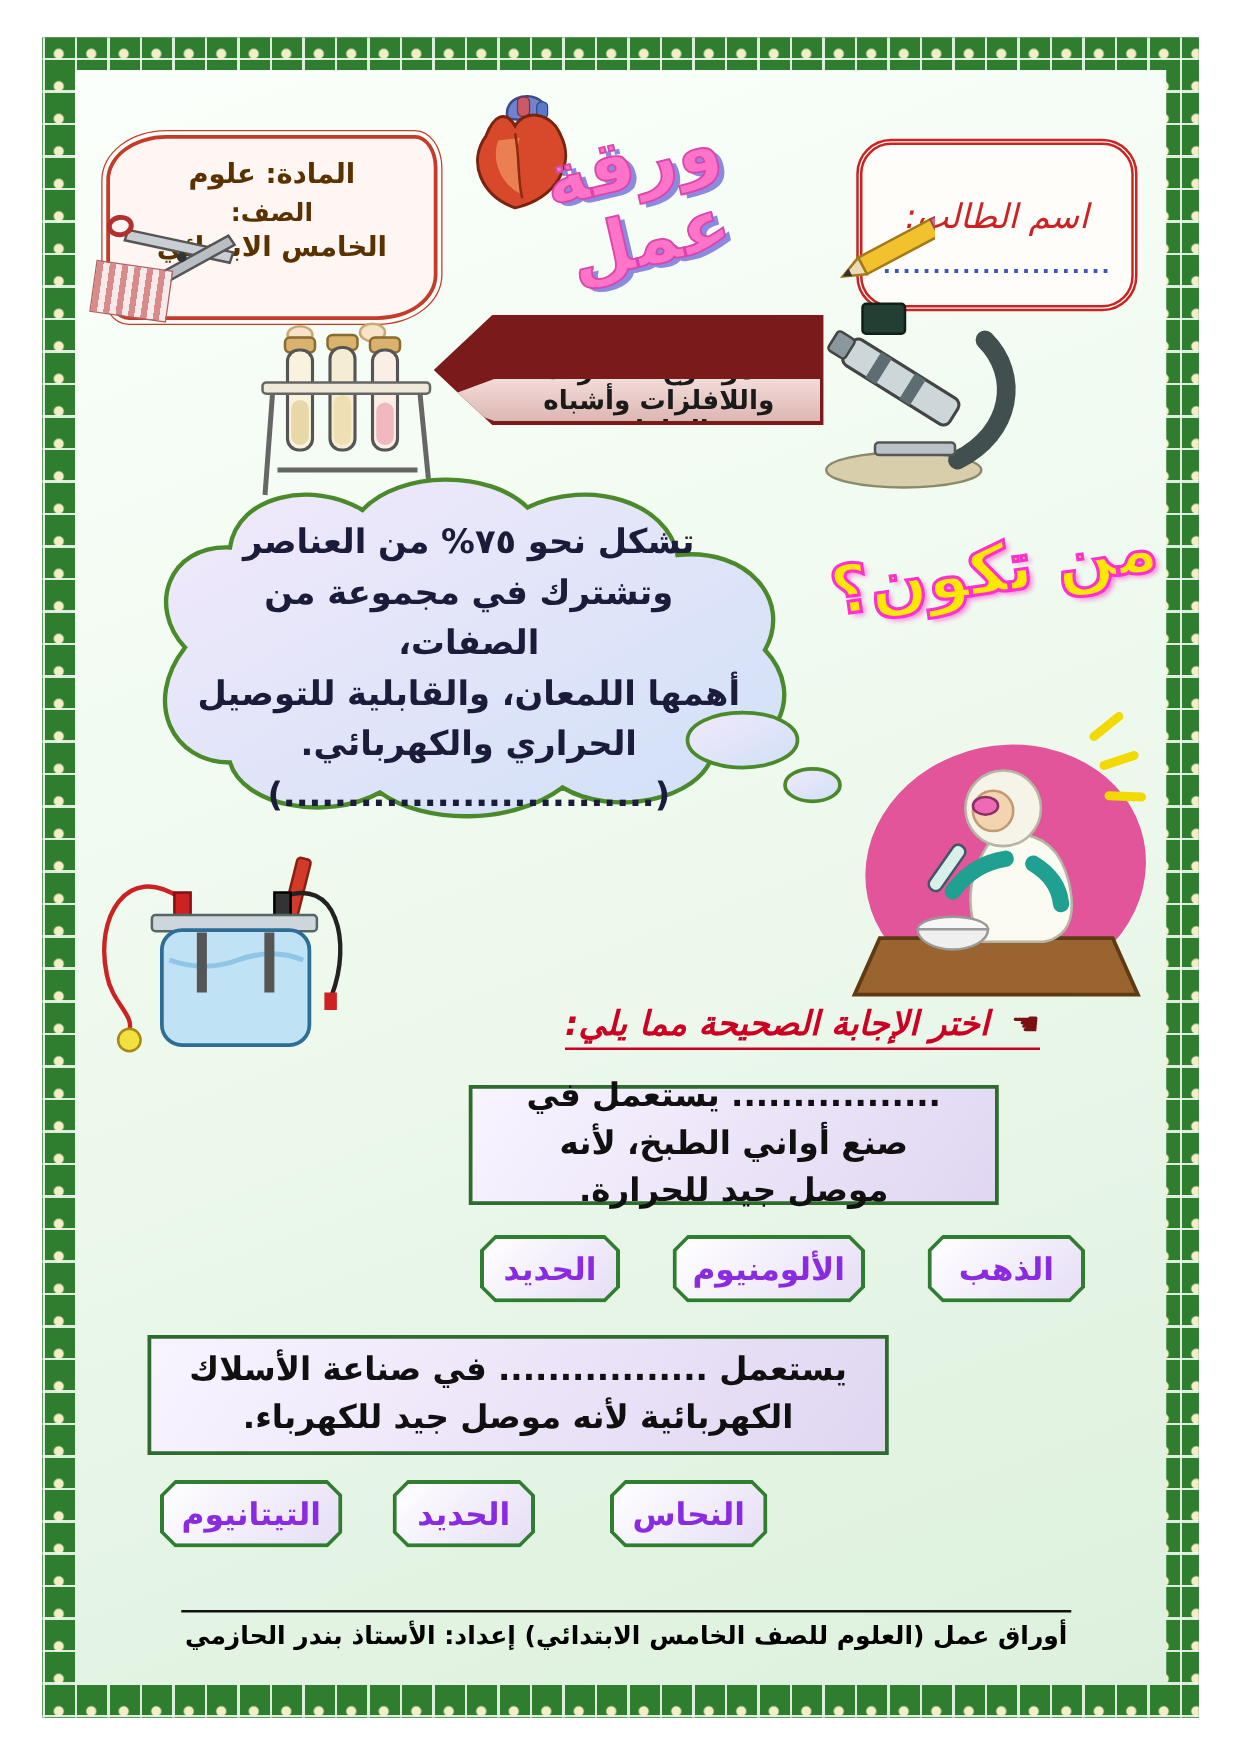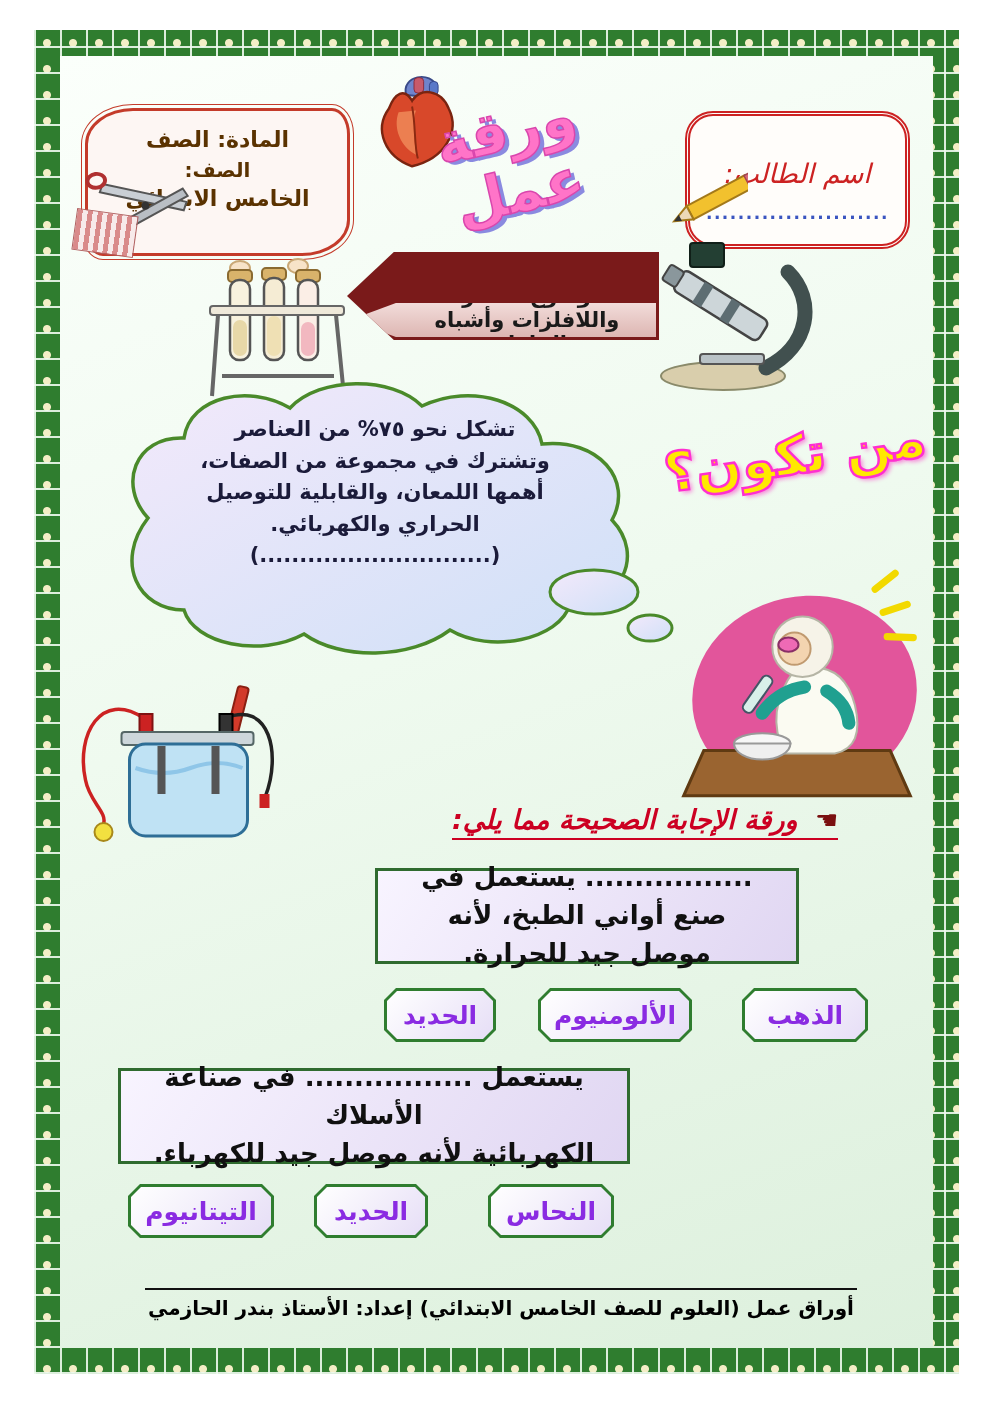--- a/index.html
+++ b/index.html
@@ -60,21 +60,21 @@
   .topic-inner {
     flex:1; background:linear-gradient(180deg, #f2dcda 0%, #ddb6b2 100%);
     clip-path:polygon(0 50%, 15% 0, 100% 0, 100% 100%, 15% 100%);
     display:flex; align-items:center; justify-content:center;
     direction:rtl; font-weight:bold; font-size:21px; color:#1a1a1a;
     text-align:center; padding-left:48px;margin-top:48px;
   }
 
   
   .cloudtext {
-    direction:rtl; text-align:center; font-weight:bold; font-size:21px;
+    direction:rtl; text-align:center; font-weight:bold; font-size:27px;
     line-height:1.5; color:#1b1b3a;
   }
 
   
   .riddle-q {
     font-size:54px; font-weight:bold; text-align:center; direction:rtl;
     color:#ffe800; -webkit-text-stroke:2.5px #ff2fd0;
     text-shadow:3px 3px 4px rgba(255,0,190,.45);
     transform:rotate(-8deg);
   }
@@ -122,21 +122,21 @@
   }
 </style>
 </head>
 <body>
 
 <div class="page">
   <div class="frame">
     <div class="content">
 
       <div class="abs badge" style="left:25px; top:52px; width:265px; height:148px;">
-        <div class="l1">المادة: الصف</div>
+        <div class="l1">المادة: علوم</div>
         <div class="l2">الصف:</div>
         <div class="l3">الخامس الابتدائي</div>
       </div>
 
       <svg class="abs" style="left:28px; top:100px; transform:rotate(-8deg);" width="118" height="94" viewBox="0 0 120 95">
         <polygon points="18,22 100,52 96,60 14,30" fill="#c9ced4" stroke="#555" stroke-width="2"></polygon>
         <polygon points="14,70 98,38 102,46 18,78" fill="#b9bec4" stroke="#555" stroke-width="2"></polygon>
         <circle cx="58" cy="50" r="4" fill="#333"></circle>
         <ellipse cx="12" cy="18" rx="9" ry="7" fill="none" stroke="#b03030" stroke-width="4"></ellipse>
         <ellipse cx="10" cy="76" rx="9" ry="7" fill="none" stroke="#b03030" stroke-width="4"></ellipse>
@@ -262,38 +262,38 @@
         <path d="M62 84 q28 10 55 0 t52 0" stroke="#8fc6e8" stroke-width="4" fill="none"></path>
         <rect x="84" y="62" width="8" height="48" fill="#555"></rect>
         <rect x="138" y="62" width="8" height="48" fill="#555"></rect>
         <circle cx="30" cy="148" r="9" fill="#f2e040" stroke="#a8881a" stroke-width="2"></circle>
         <rect x="186" y="110" width="10" height="14" fill="#cc2222"></rect>
       </svg>
 
       <div class="abs" style="left:392px; top:748px;">
         <span class="choose">
           <span class="hand">☚</span>
-          <span>ورقة الإجابة الصحيحة مما يلي:</span>
+          <span>اختر الإجابة الصحيحة مما يلي:</span>
         </span>
       </div>
 
       <div class="abs qbox preline" style="left:315px; top:812px; width:424px; height:96px;">................. يستعمل في صنع أواني الطبخ، لأنه
 موصل جيد للحرارة.</div>
 
       <div class="abs plaque" style="left:682px; top:932px; width:126px; height:54px;">
         <div class="plaque-in">الذهب</div>
       </div>
       <div class="abs plaque" style="left:478px; top:932px; width:154px; height:54px;">
         <div class="plaque-in">الألومنيوم</div>
       </div>
       <div class="abs plaque" style="left:324px; top:932px; width:112px; height:54px;">
         <div class="plaque-in">الحديد</div>
       </div>
 
-      <div class="abs qbox preline" style="left:58px; top:1012px; width:512px; height:96px;">يستعمل ................. في صناعة الأسلاك
+      <div class="abs qbox preline" style="left:58px; top:1012px; width:593px; height:96px;">يستعمل ................. في صناعة الأسلاك
 الكهربائية لأنه موصل جيد للكهرباء.</div>
 
       <div class="abs plaque" style="left:428px; top:1128px; width:126px; height:54px;">
         <div class="plaque-in">النحاس</div>
       </div>
       <div class="abs plaque" style="left:254px; top:1128px; width:114px; height:54px;">
         <div class="plaque-in">الحديد</div>
       </div>
       <div class="abs plaque" style="left:68px; top:1128px; width:146px; height:54px;">
         <div class="plaque-in">التيتانيوم</div>

